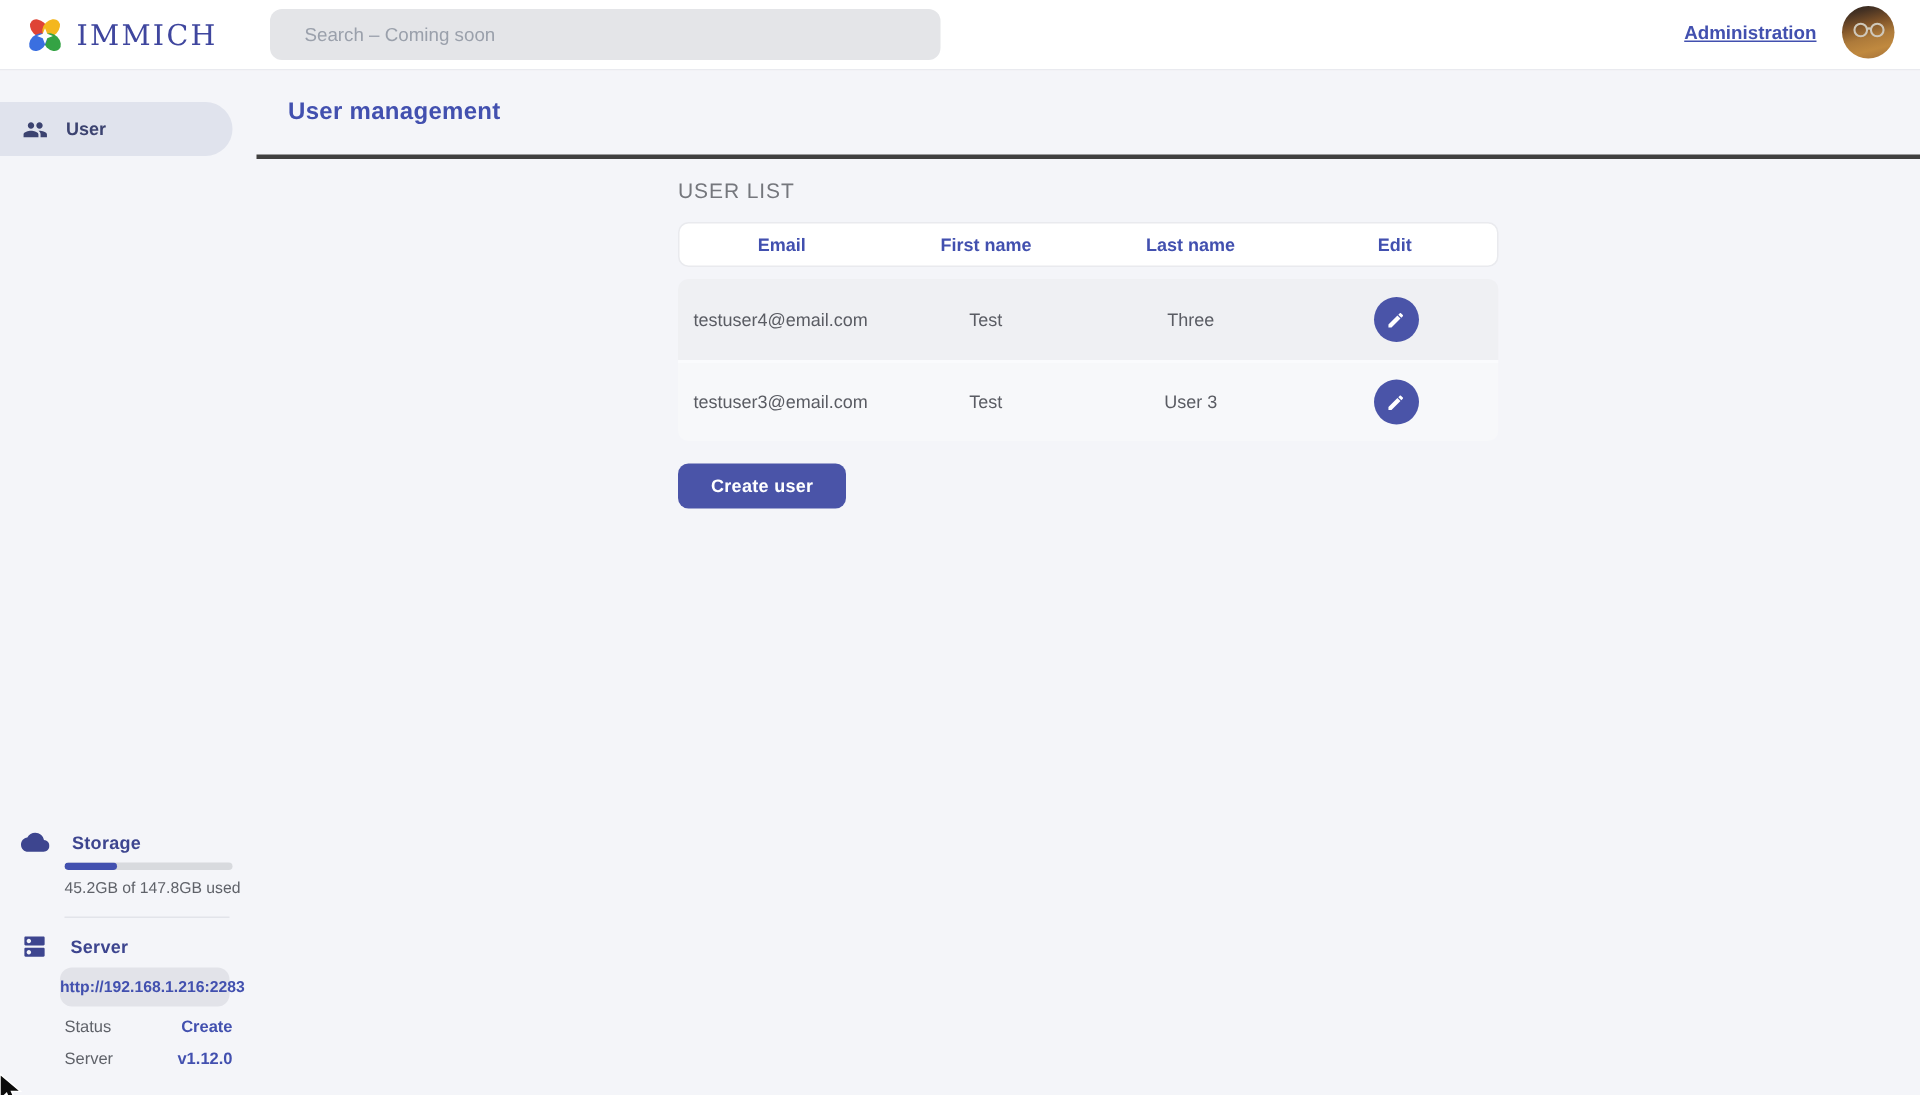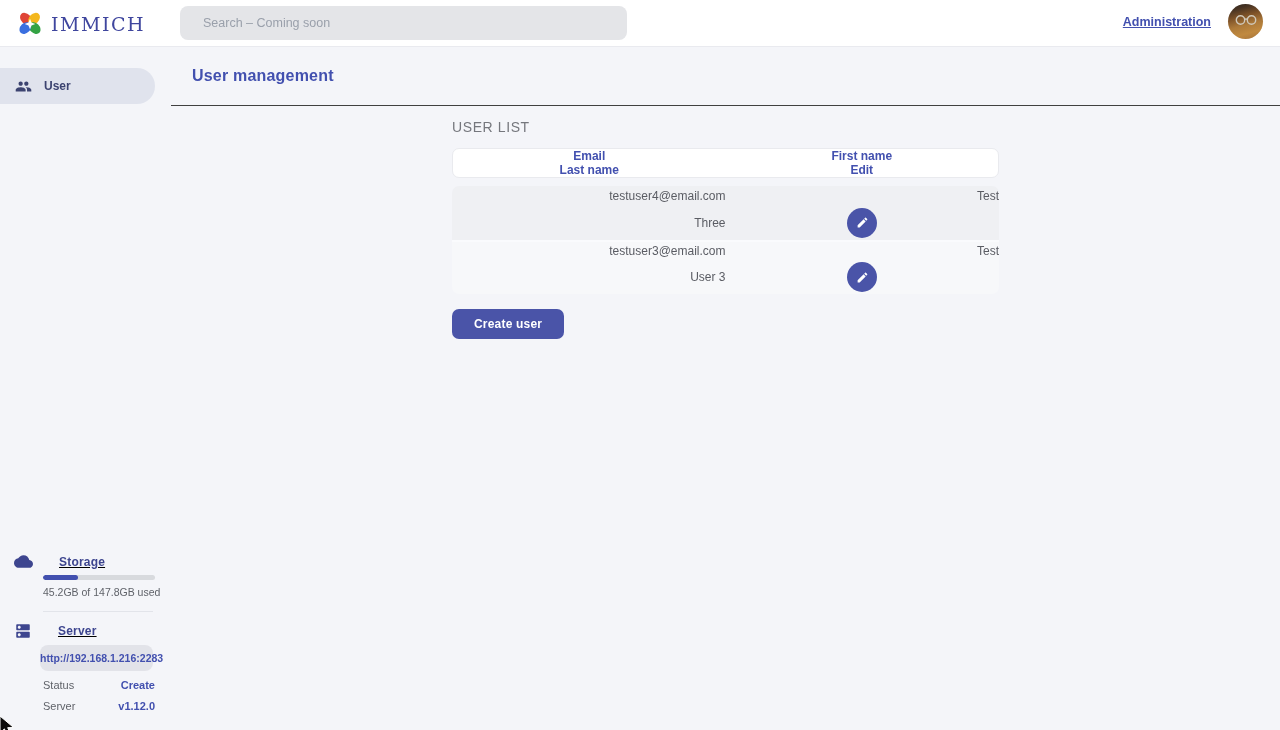--- a/index.html
+++ b/index.html
@@ -33,51 +33,51 @@
   
   .sidebar { position:absolute; top:47px; left:0; width:171px; bottom:0; }
   .side-item {
     margin-top:21px; width:155px; height:36px;
     background:#e0e3ed; border-radius:0 18px 18px 0;
     display:flex; align-items:center; padding-left:15px; gap:12px; cursor:pointer;
   }
   .side-item-label { font-size:12px; font-weight:600; color:#3c4370; }
 
   .side-bottom { position:absolute; left:0; bottom:17px; width:171px; }
-  .side-sec-header { display:flex; align-items:center; gap:26px; padding-left:14px; height:19px;text-decoration:underline; }
+  .side-sec-header { display:flex; align-items:center; gap:15px; padding-left:14px; height:19px; }
   .side-sec-title { font-size:12px; font-weight:700; color:#3d458f; letter-spacing:.2px; }
   .progress-track { margin:4px 0 0 43px; width:112px; height:5px; background:#d8dade; border-radius:3px; overflow:hidden; }
   .progress-fill { height:100%; width:31%; background:#4250af; border-radius:3px; }
   .usage-text { margin:7px 0 0 43px; font-size:10.5px; line-height:11px; color:#5f6269; }
   .side-divider { margin:13px 0 9px 43px; width:110px; border:none; border-top:1px solid #e2e4ea; }
   .url-chip {
     margin:5px 0 0 40px; width:113px; background:#e2e3e9; border-radius:8px;
     padding:7px 0; text-align:right; font-size:10.5px; font-weight:700; color:#4250af;
   }
   .kv { display:flex; justify-content:space-between; margin:8px 0 0 43px; width:112px; font-size:11px; line-height:13px; }
   .kv .k { color:#5f6269; }
   .kv .v { color:#4250af; font-weight:700; }
 
   
   .main { position:absolute; left:171px; top:47px; right:0; bottom:0; }
-  .page-header { height:59px; border-bottom:1px solid #404040; display:flex; align-items:center; padding-left:21px; }
+  .page-header { height:59px; border-bottom:3px solid #404040; display:flex; align-items:center; padding-left:21px; }
   .page-title { font-size:16px; font-weight:600; color:#4250af; letter-spacing:.2px; }
   .content { padding:13px 0 0 281px; }
   .section-label { font-size:14px; font-weight:500; color:#75777d; letter-spacing:.6px; text-transform:uppercase; }
 
   .table { width:547px; margin-top:13px; }
   .thead {
-    display:grid; grid-template-columns:repeat(2,1fr); height:30px; align-items:center;
+    display:grid; grid-template-columns:repeat(4,1fr); height:30px; align-items:center;
     background:#ffffff; border:1px solid #e9eaee; border-radius:7px;
     text-align:center; font-size:12px; font-weight:600; color:#4250af;
   }
   .tbody { margin-top:8px; border-radius:7px; overflow:hidden; }
   .trow {
-    display:grid; grid-template-columns:repeat(2,1fr); height:54px; align-items:center;
-    text-align:right; font-size:12px; color:#5a5c63;
+    display:grid; grid-template-columns:repeat(4,1fr); height:54px; align-items:center;
+    text-align:center; font-size:12px; color:#5a5c63;
   }
   .trow:nth-child(odd) { background:#eff0f3; }
   .trow:nth-child(even) { background:#f7f8fa; }
   .trow + .trow { border-top:2px solid #fafbfd; }
   .edit-btn {
     width:30px; height:30px; border-radius:50%; border:none; background:#4a54a8;
     display:flex; align-items:center; justify-content:center; margin:0 auto; cursor:pointer;
   }
   .create-btn {
     margin-top:15px; background:#4a54a8; color:#ffffff; border:none; cursor:pointer;

